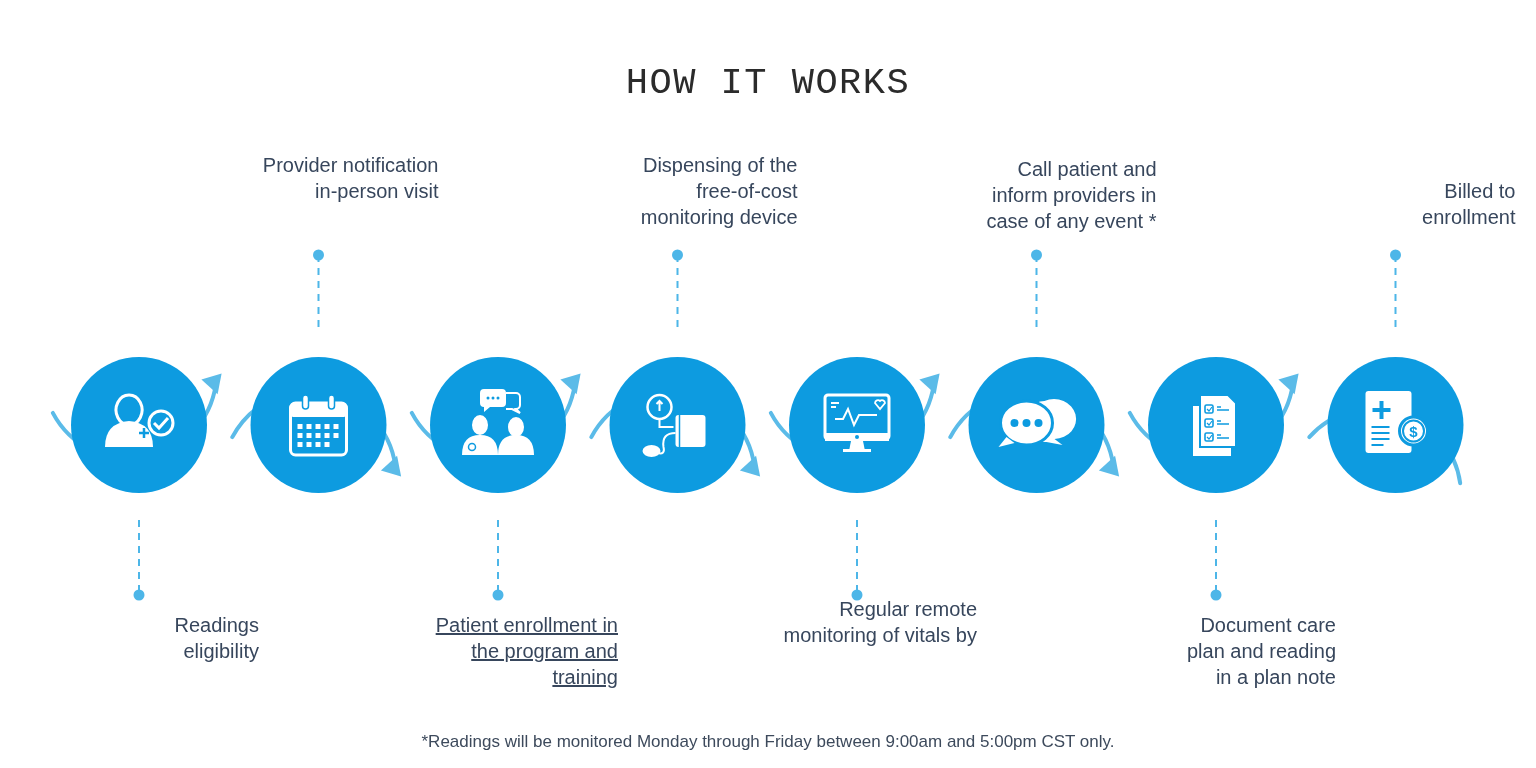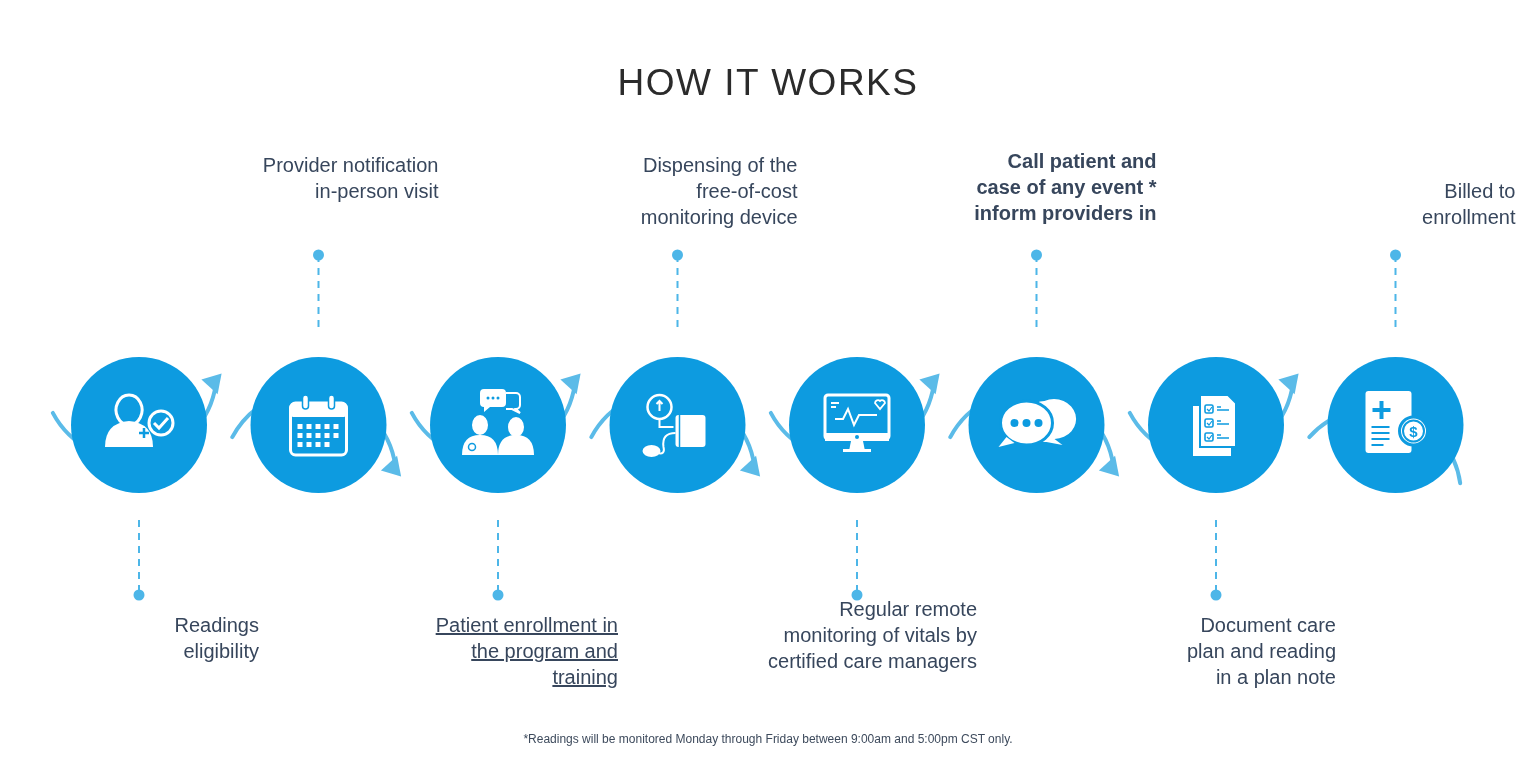--- a/index.html
+++ b/index.html
@@ -1,25 +1,25 @@
 <!DOCTYPE html>
 <html><head>
   <meta charset="utf-8">
   <style>
     html, body { margin: 0; padding: 0; background: #ffffff; }
     body { width: 1536px; height: 768px; position: relative; overflow: hidden;
            font-family: "Liberation Sans", "DejaVu Sans", sans-serif; }
     .title { position: absolute; left: 0; top: 62px; width: 1536px; text-align: center;
              font-size: 37px; font-weight: normal; letter-spacing: 1.5px; color: #2b2b2b;
-             font-family: Liberation Sans, sans-serif; }
+             font-family: Liberation Mono, monospace; }
     #diagram { position: absolute; left: 0; top: 0; }
     .label { position: absolute; width: 240px; text-align: right; color: #37465c;
              font-size: 20px; line-height: 26px; }
     .footnote { position: absolute; left: 0; top: 732px; width: 1536px; text-align: center;
-                font-size: 12px; color: #3d4a5c; }
+                font-size: 17px; color: #3d4a5c; }
   </style>
 </head>
 <body>
 
 <div class="title">HOW IT WORKS</div>
 
 <svg id="diagram" width="1536" height="768" viewBox="0 0 1536 768" xmlns="http://www.w3.org/2000/svg">
     <g>
       <path d="M52.8,412.9 A87,87 0 0 0 215.8,384.2" fill="none" stroke="#5bbbe8" stroke-width="4" stroke-linecap="round"></path>
       <polygon points="221.6,373.5 217.6,394.2 201.4,379.4" fill="#5bbbe8"></polygon>
@@ -182,26 +182,25 @@
       <div>training</div>
     </div>
     <div class="label" style="left: 557.5px; top: 152px;">
       <div>Dispensing of the</div>
       <div>free-of-cost</div>
       <div>monitoring device</div>
     </div>
     <div class="label" style="left: 737px; top: 596px;">
       <div>Regular remote</div>
       <div>monitoring of vitals by</div>
-      <div>certified care managers</div>
-    </div>
-    <div class="label" style="left: 916.5px; top: 148px; font-weight: bold;">
+    </div>
+    <div class="label" style="left: 916.5px; top: 156px;">
       <div>Call patient and</div>
+      <div>inform providers in</div>
       <div>case of any event *</div>
-      <div>inform providers in</div>
     </div>
     <div class="label" style="left: 1096px; top: 612px;">
       <div>Document care</div>
       <div>plan and reading</div>
       <div>in a plan note</div>
     </div>
     <div class="label" style="left: 1275.5px; top: 178px;">
       <div>Billed to</div>
       <div>enrollment</div>
     </div>

